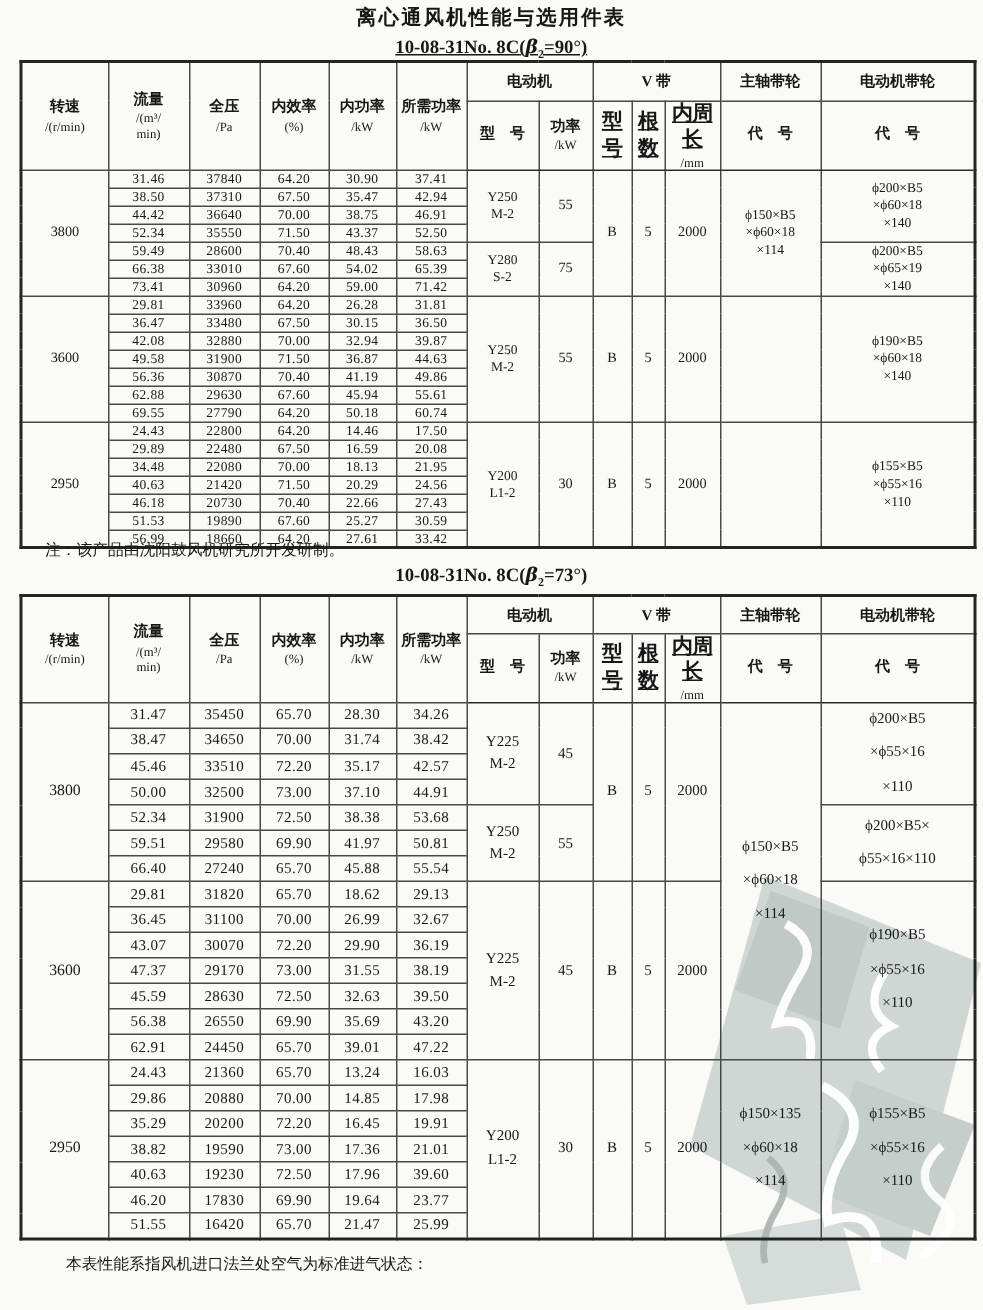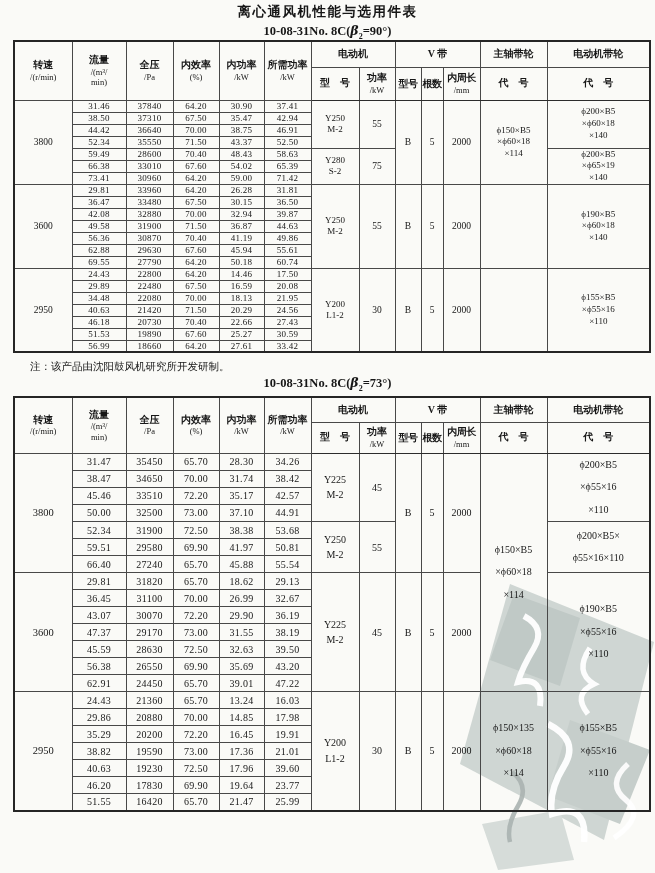--- a/index.html
+++ b/index.html
@@ -1,32 +1,32 @@
 <!DOCTYPE html>
 <html><head>
 <meta charset="utf-8">
 <style>
   html,body{margin:0;padding:0;}
   body{width:655px;height:873px;position:relative;background:#fafaf7;color:#171717;
        font-family:"Liberation Serif","DejaVu Serif",serif;overflow:hidden;}
   .title{position:absolute;top:3px;left:0;width:655px;text-align:center;
          font-size:13.5px;font-weight:bold;letter-spacing:1.5px;}
   .sub{position:absolute;left:0;width:655px;text-align:center;font-size:12.5px;font-weight:bold;}
-  #sub1{top:23px;} #sub2{top:375px;}
+  #sub1{top:23px;text-decoration:underline;} #sub2{top:375px;}
   .sub i{font-style:italic;font-family:"DejaVu Serif",serif;}
   .sub sub{font-size:8px;}
   .twrap{position:absolute;left:13px;z-index:1;}
   #t1wrap{top:40px;} #t2wrap{top:396px;}
   table{border-collapse:collapse;table-layout:fixed;width:637px;border:2px solid #252525;}
   td,th{border:1px solid #484848;padding:0;text-align:center;vertical-align:middle;overflow:hidden;}
   thead th{font-weight:bold;}
   .hb{font-size:10px;font-weight:bold;line-height:1.25;}
   .hu{font-size:8.5px;font-weight:normal;line-height:1.2;}
   .h2 th{border-bottom:1.8px solid #2c2c2c;}
-  .h1 .sp{font-size:10px;} .h2 .tiny{font-size:10px;letter-spacing:-0.5px;font-weight:bold;}
+  .h1 .sp{font-size:10px;} .h2 .tiny{font-size:14px;letter-spacing:-0.5px;font-weight:bold;text-decoration:underline;}
   .gs td{border-top:1.8px solid #2c2c2c;}
   #t1 thead tr.h1{height:26px;} #t1 thead tr.h2{height:33px;}
   #t2 thead tr.h1{height:25px;} #t2 thead tr.h2{height:31px;}
   #t1 tbody tr{height:12px;} #t2 tbody tr{height:17px;}
   .n{letter-spacing:0.3px;}
   #t1 .n{font-size:9px;} #t2 .n{font-size:10px;}
   #t1 .rpm{font-size:9.5px;} #t2 .rpm{font-size:10.5px;}
   #t1 .kw,#t1 .vt,#t1 .vc,#t1 .vl{font-size:9.5px;} #t2 .kw,#t2 .vt,#t2 .vc,#t2 .vl{font-size:10px;}
   .stack{width:100%;}
   #t1 .mc .sl{font-size:9px;line-height:1.2;}
@@ -661,13 +661,14 @@
           <td class="n">16420</td>
           <td class="n">65.70</td>
           <td class="n">21.47</td>
           <td class="n">25.99</td>
         </tr>
 </tbody>
 </table>
 </div>
 
 <div class="footer">
+  <div class="l1">本表性能系指风机进口法兰处空气为标准进气状态：</div>
 </div>
 
 </body></html>

